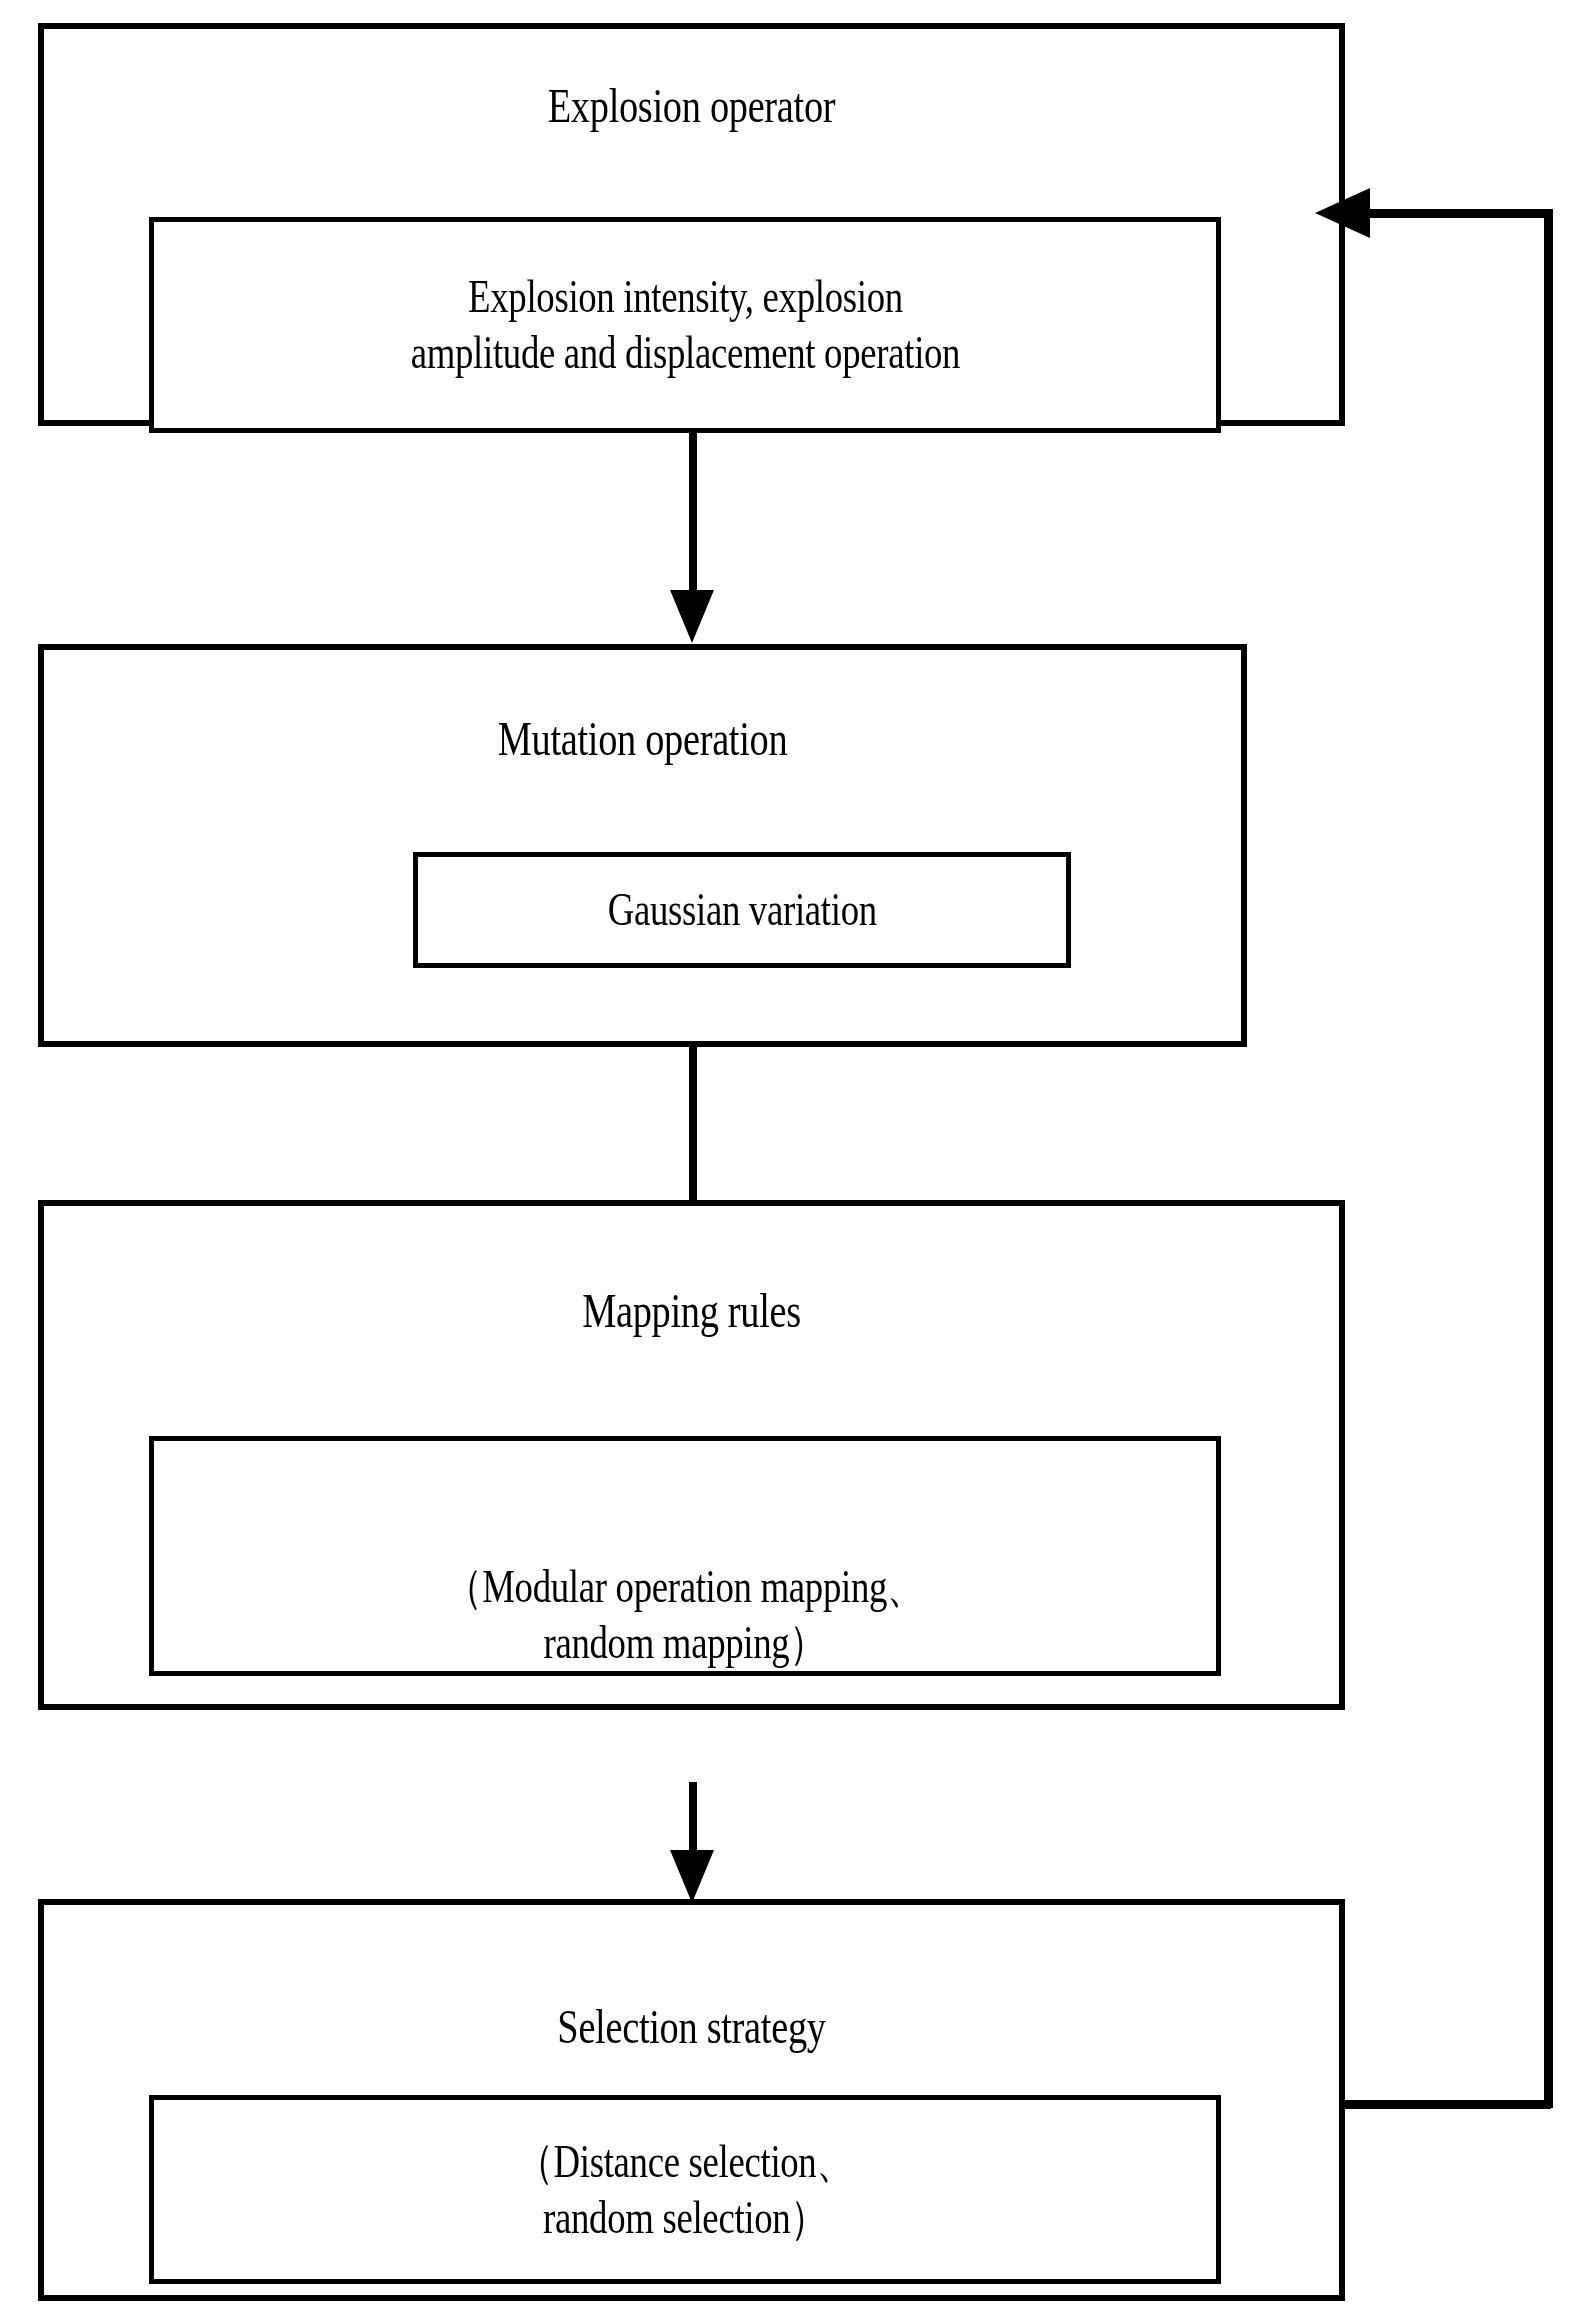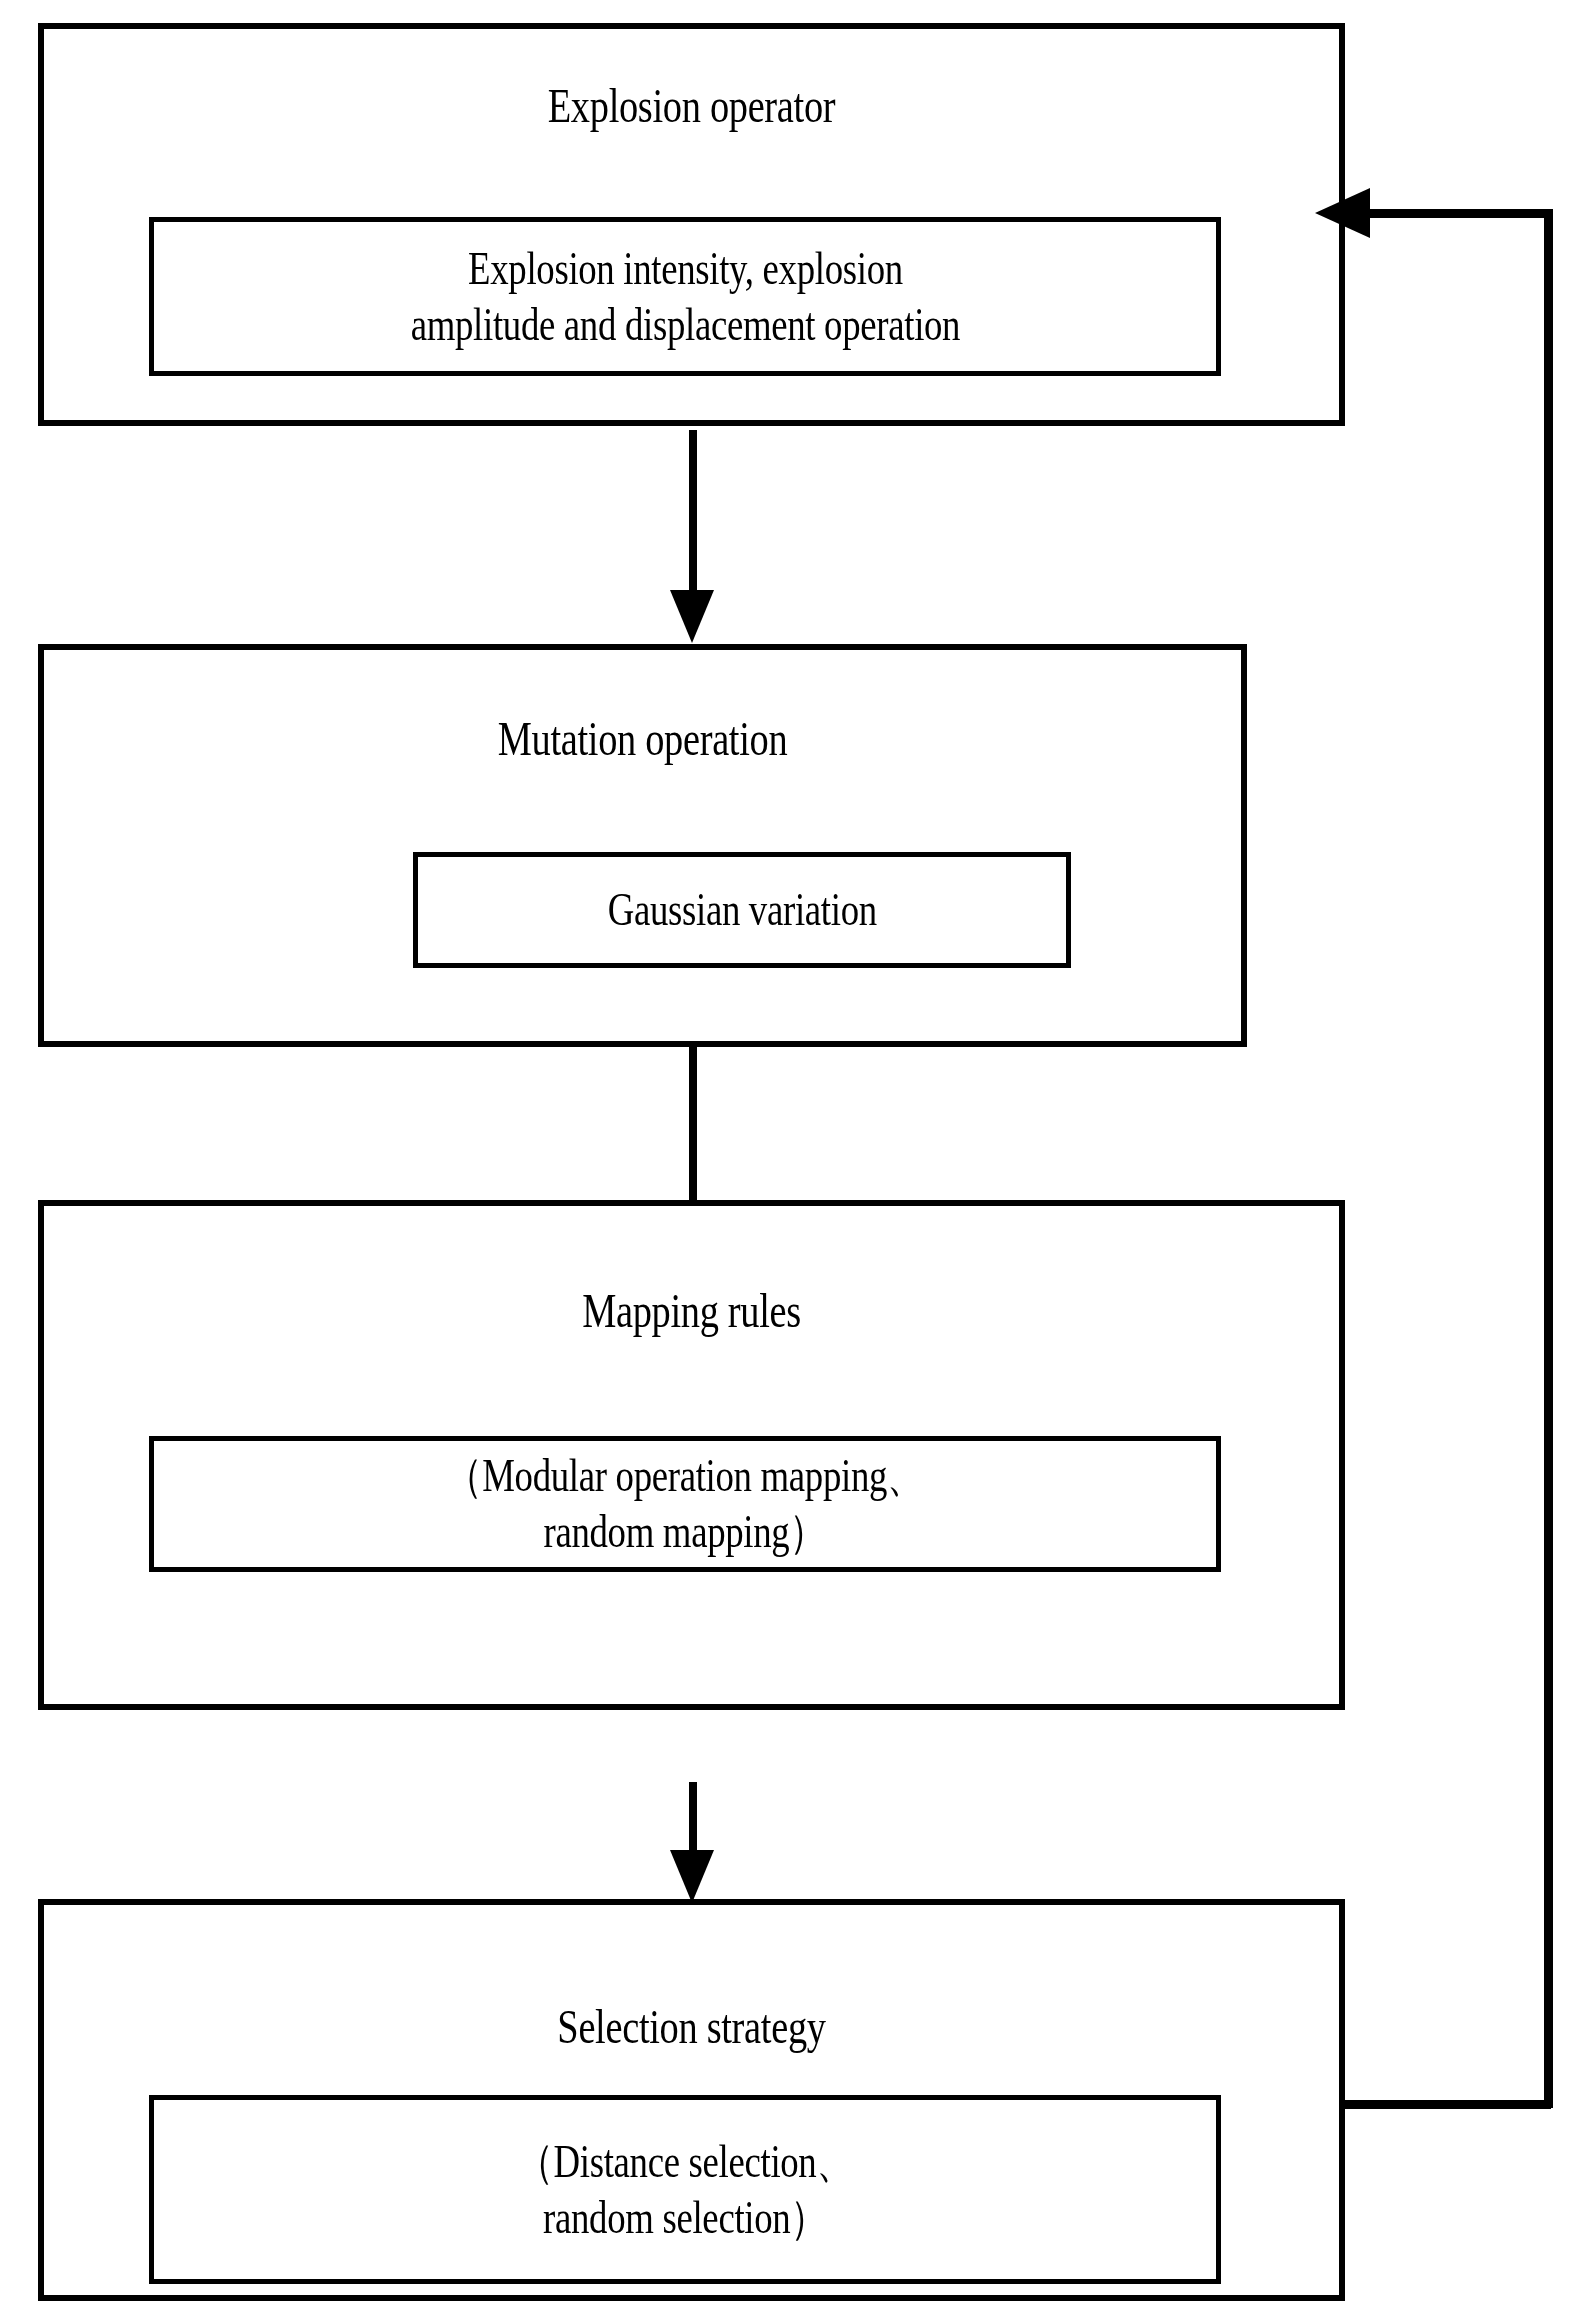--- a/index.html
+++ b/index.html
@@ -90,21 +90,21 @@
   }
 </style>
 </head>
 <body>
 
 <div id="canvas">
 
   <div class="node" style="left:38px; top:23px; width:1307px; height:403px;">
     <div class="node-title" style="top:49px;">Explosion operator</div>
   </div>
-  <div class="subnode" style="left:149px; top:217px; width:1072px; height:159px;justify-content:center;">
+  <div class="subnode" style="left:149px; top:217px; width:1072px; height:216px;justify-content:center;">
     <div class="subnode-text">
       <span>Explosion intensity, explosion</span><br>
       <span>amplitude and displacement operation</span>
     </div>
   </div>
 
   <div class="vline" style="left:689px; top:430px; width:7.7px; height:165px;"></div>
   <div class="arrowhead-down" style="left:670px; top:590px;"></div>
 
   <div class="node" style="left:38px; top:644px; width:1209px; height:403px;">
@@ -113,21 +113,21 @@
   <div class="subnode" style="left:413px; top:852px; width:658px; height:116px;">
     <div class="subnode-text">Gaussian variation</div>
   </div>
 
   <div class="vline" style="left:689px; top:1047px; width:7.7px; height:175px;"></div>
   <div class="arrowhead-down" style="left:670px; top:1217px;"></div>
 
   <div class="node" style="left:38px; top:1200px; width:1307px; height:510px;">
     <div class="node-title" style="top:77px;">Mapping rules</div>
   </div>
-  <div class="subnode" style="left:149px; top:1436px; width:1072px; height:136px;">
+  <div class="subnode" style="left:149px; top:1436px; width:1072px; height:240px;align-items:flex-end;">
     <div class="subnode-text">
       <span>（Modular operation mapping、</span><br>
       <span>random mapping）</span>
     </div>
   </div>
 
   <div class="vline" style="left:689px; top:1782px; width:7.7px; height:75px;"></div>
   <div class="arrowhead-down" style="left:670px; top:1850px;"></div>
 
   <div class="node" style="left:38px; top:1899px; width:1307px; height:402px;">

